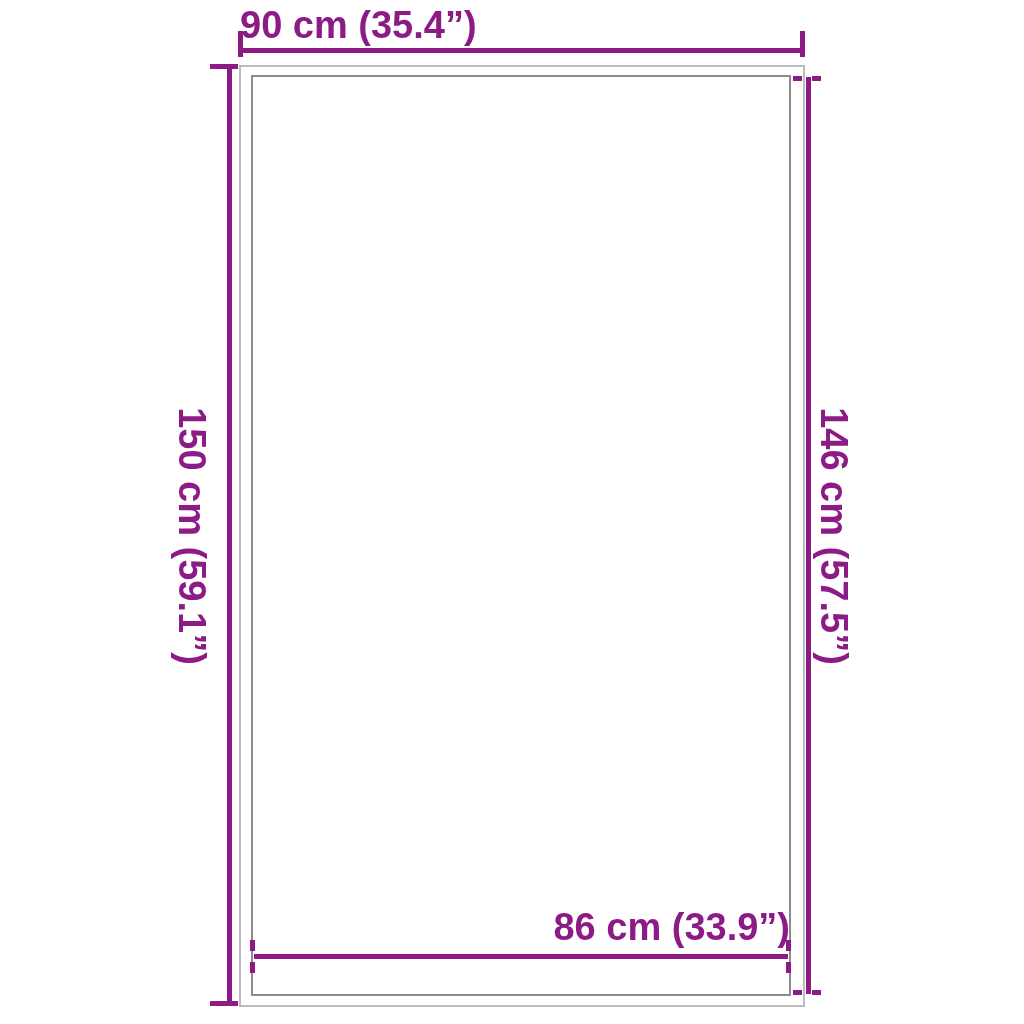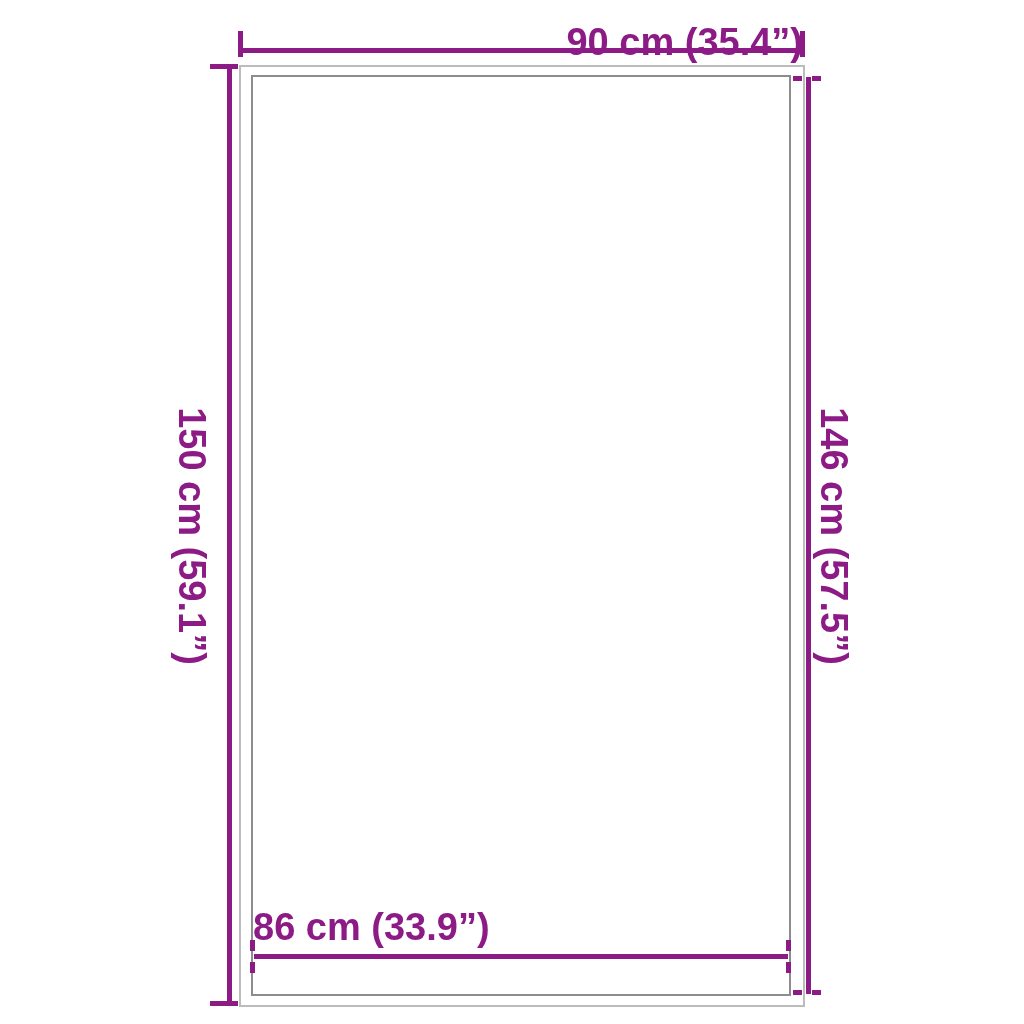--- a/index.html
+++ b/index.html
@@ -58,26 +58,26 @@
   .dimlabel {
     position: absolute;
     color: #8C1B86;
     font-weight: bold;
     font-size: 38px;
     line-height: 40px;
     white-space: nowrap;
     letter-spacing: 0px;
   }
   .label-top {
-    left: 240px; top: 22px; width: 563px;
-    text-align: right;
+    left: 240px; top: 5px; width: 563px;
+    text-align: left;
   }
   .label-bottom {
     left: 253px; top: 907px; width: 537px;
-    text-align: left;
+    text-align: right;
   }
   .label-left {
     left: 192px; top: 536px;
     transform: translate(-50%, -50%) rotate(90deg);
   }
   .label-right {
     left: 834px; top: 536px;
     transform: translate(-50%, -50%) rotate(90deg);
   }
 </style>

